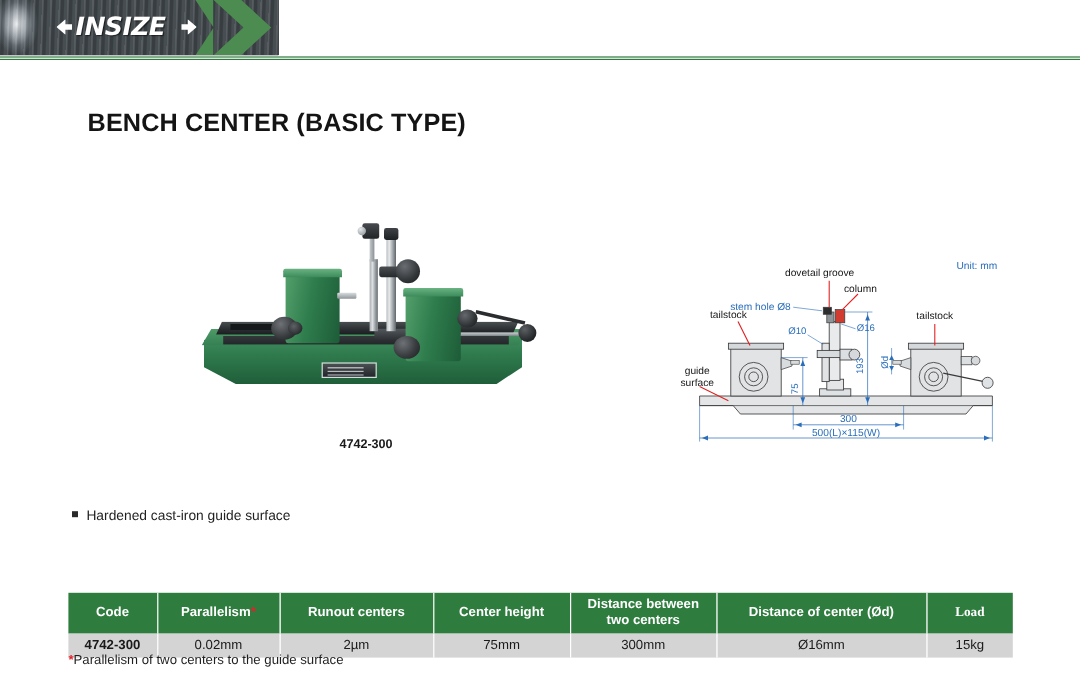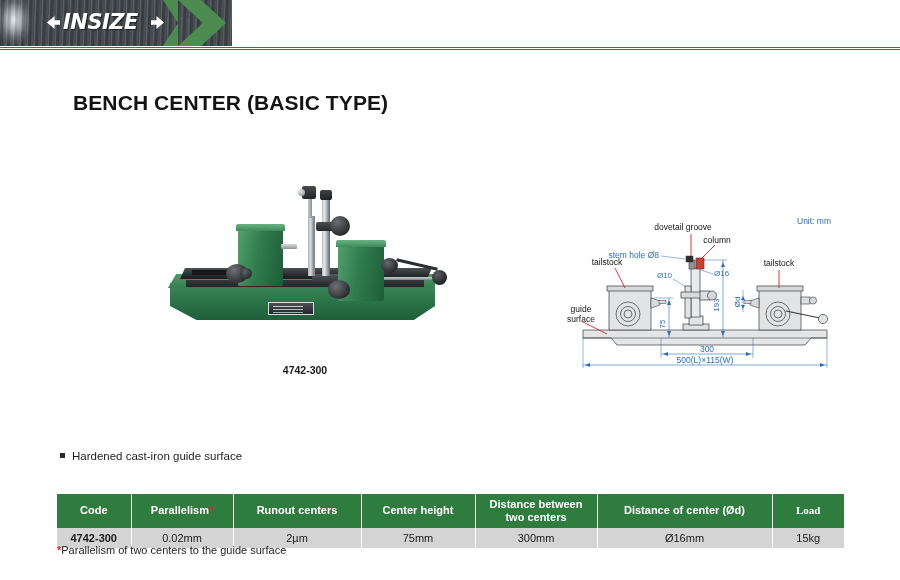--- a/index.html
+++ b/index.html
@@ -272,21 +272,21 @@
   }
 
   
   .diagram {
     position: absolute; left: 565px; top: 212px;
     width: 280px; height: 160px;
   }
   .diagram svg { display: block; }
 
   
-  .features { position: absolute; left: 60px; top: 450px; text-align: center; }
+  .features { position: absolute; left: 60px; top: 424px; text-align: center; }
   .feature-row {
     display: flex; align-items: baseline;
     margin-bottom: 3px;
   }
   .bullet-sq {
     width: 5px; height: 5px;
     background: #2a2a2a;
     margin-right: 7px;
     flex: 0 0 auto;
     position: relative; top: -2px;

